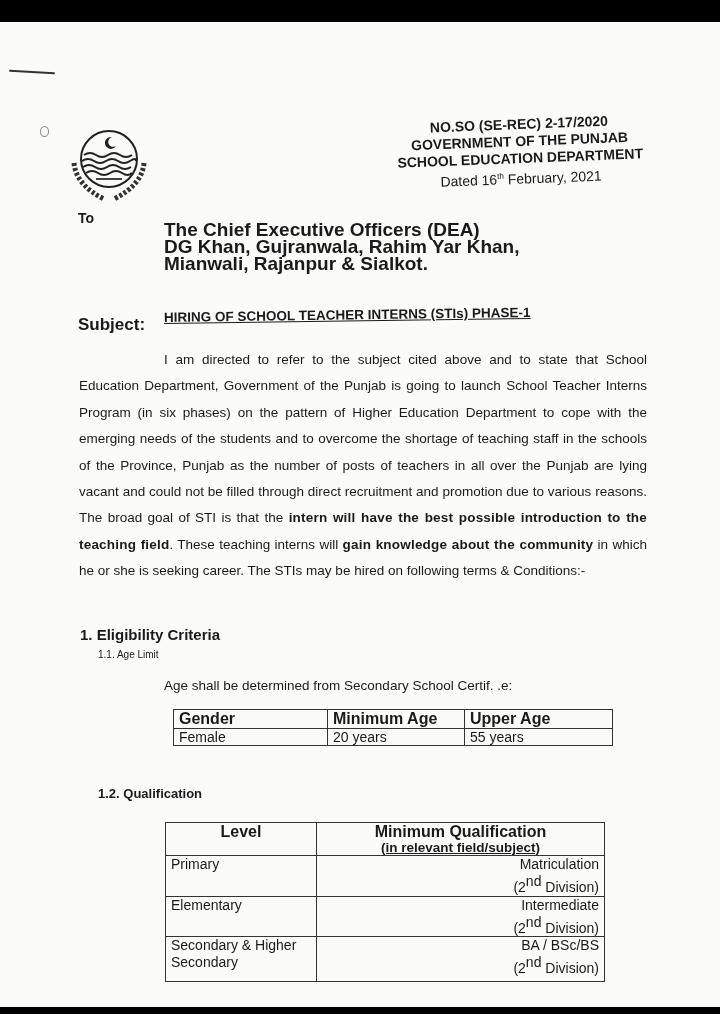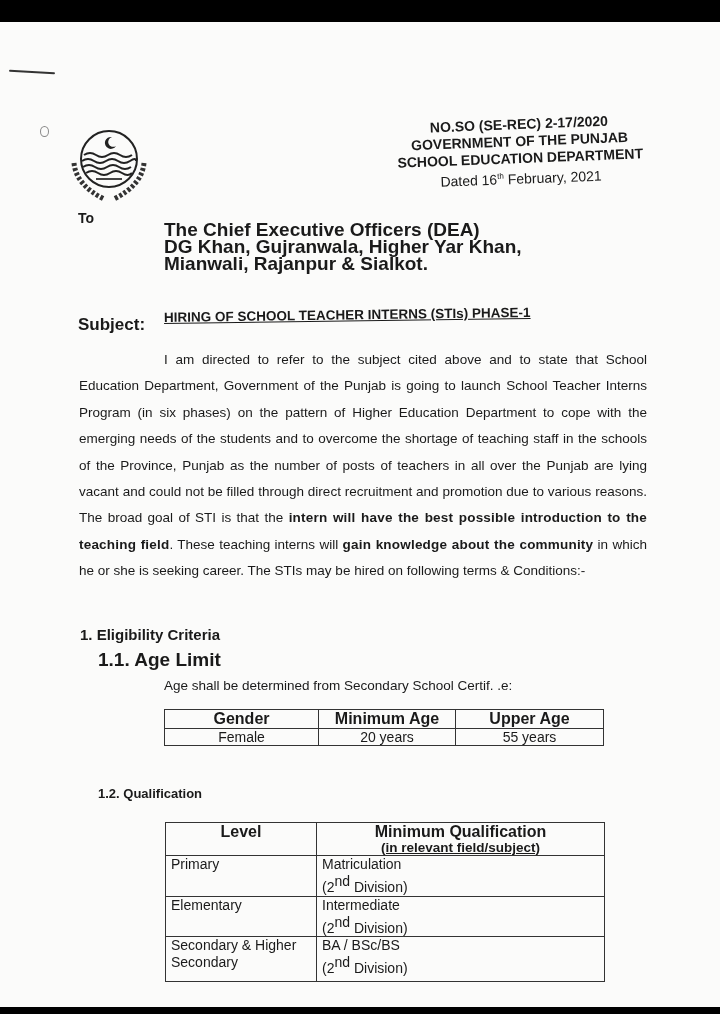--- a/index.html
+++ b/index.html
@@ -19,30 +19,30 @@
   .header .dated { font-weight: normal; }
   .header sup { font-size: 8px; }
   .to { left: 78px; top: 188px; font-weight: bold; font-size: 14px; }
   .addr { left: 164px; top: 199px; font-weight: bold; font-size: 19px; line-height: 17px; }
   .subj-lbl { left: 78px; top: 293px; font-weight: bold; font-size: 17px; }
   .subj { left: 164px; top: 288px; font-weight: bold; font-size: 13.5px; text-decoration: underline; transform: rotate(-0.8deg); transform-origin: left; }
   .body-text { left: 79px; top: 325px; width: 568px; font-size: 13.5px; line-height: 26.4px; text-align: justify; }
   .body-text .indent { display: inline-block; width: 85px; }
   .body-text b { font-weight: bold; letter-spacing: 0.2px; }
   .sec1 { left: 80px; top: 604px; font-weight: bold; font-size: 15px; }
-  .sec11 { left: 98px; top: 627px; font-weight: bold; font-size: 19px; }
+  .sec11 { left: 98px; top: 627px; font-weight: normal; font-size: 10px; }
   .age-note { left: 164px; top: 656px; font-size: 13.5px; }
   table { border-collapse: collapse; position: absolute; }
   td { border: 1.3px solid #333; padding: 0 5px; vertical-align: top; }
-  .age-table { left: 164px; top: 687px; width: 440px; font-size: 14px; line-height: 16px; text-align: center; }
+  .age-table { left: 173px; top: 687px; width: 440px; font-size: 14px; line-height: 16px; }
   .age-table .h td { font-size: 16px; font-weight: bold; line-height: 18px; }
   .qual-table { left: 165px; top: 800px; width: 440px; font-size: 14px; line-height: 17px; padding-left: 21px; }
   .qual-table .h td { font-weight: bold; font-size: 16px; text-align: center; }
   .qual-table .h .sub { font-weight: bold; font-size: 13.5px; text-decoration: underline; display: block; line-height: 15px; }
-  .qual-table .c { text-align: left; }
+  .qual-table .c { text-align: right; }
   .qual-table sup { font-size: 14px; }
   .sec12 { left: 98px; top: 764px; font-weight: bold; font-size: 13px; }
 </style>
 </head>
 <body>
 
 <div class="page">
   <div class="abs pen-mark"></div>
   <div class="abs pen-dot"></div>
 
@@ -62,21 +62,21 @@
   <div class="abs header">
     <div>NO.SO (SE-REC) 2-17/2020</div>
     <div>GOVERNMENT OF THE PUNJAB</div>
     <div>SCHOOL EDUCATION DEPARTMENT</div>
     <div class="dated"><span>Dated 16</span><sup>th</sup><span> February, 2021</span></div>
   </div>
 
   <div class="abs to">To</div>
   <div class="abs addr">
     <div>The Chief Executive Officers (DEA)</div>
-    <div>DG Khan, Gujranwala, Higher Yar Khan,</div>
+    <div>DG Khan, Gujranwala, Rahim Yar Khan,</div>
     <div>Mianwali, Rajanpur &amp; Sialkot.</div>
   </div>
 
   <div class="abs subj-lbl">Subject:</div>
   <div class="abs subj">HIRING OF SCHOOL TEACHER INTERNS (STIs) PHASE-1</div>
 
   <div class="abs body-text"><span class="indent"></span><span>I am directed to refer to the subject cited above and to state that School Education Department, Government of the Punjab is going to launch School Teacher Interns Program (in six phases) on the pattern of Higher Education Department to cope with the emerging needs of the students and to overcome the shortage of teaching staff in the schools of the Province, Punjab as the number of posts of teachers in all over the Punjab are lying vacant and could not be filled through direct recruitment and promotion due to various reasons. The broad goal of STI is that the </span><b>intern will have the best possible introduction to the teaching field</b><span>. These teaching interns will </span><b>gain knowledge about the community</b><span> in which he or she is seeking career.  The STIs may be hired on following terms &amp; Conditions:-</span></div>
 
   <div class="abs sec1">1.  Eligibility Criteria</div>
   <div class="abs sec11">1.1.  Age Limit</div>

